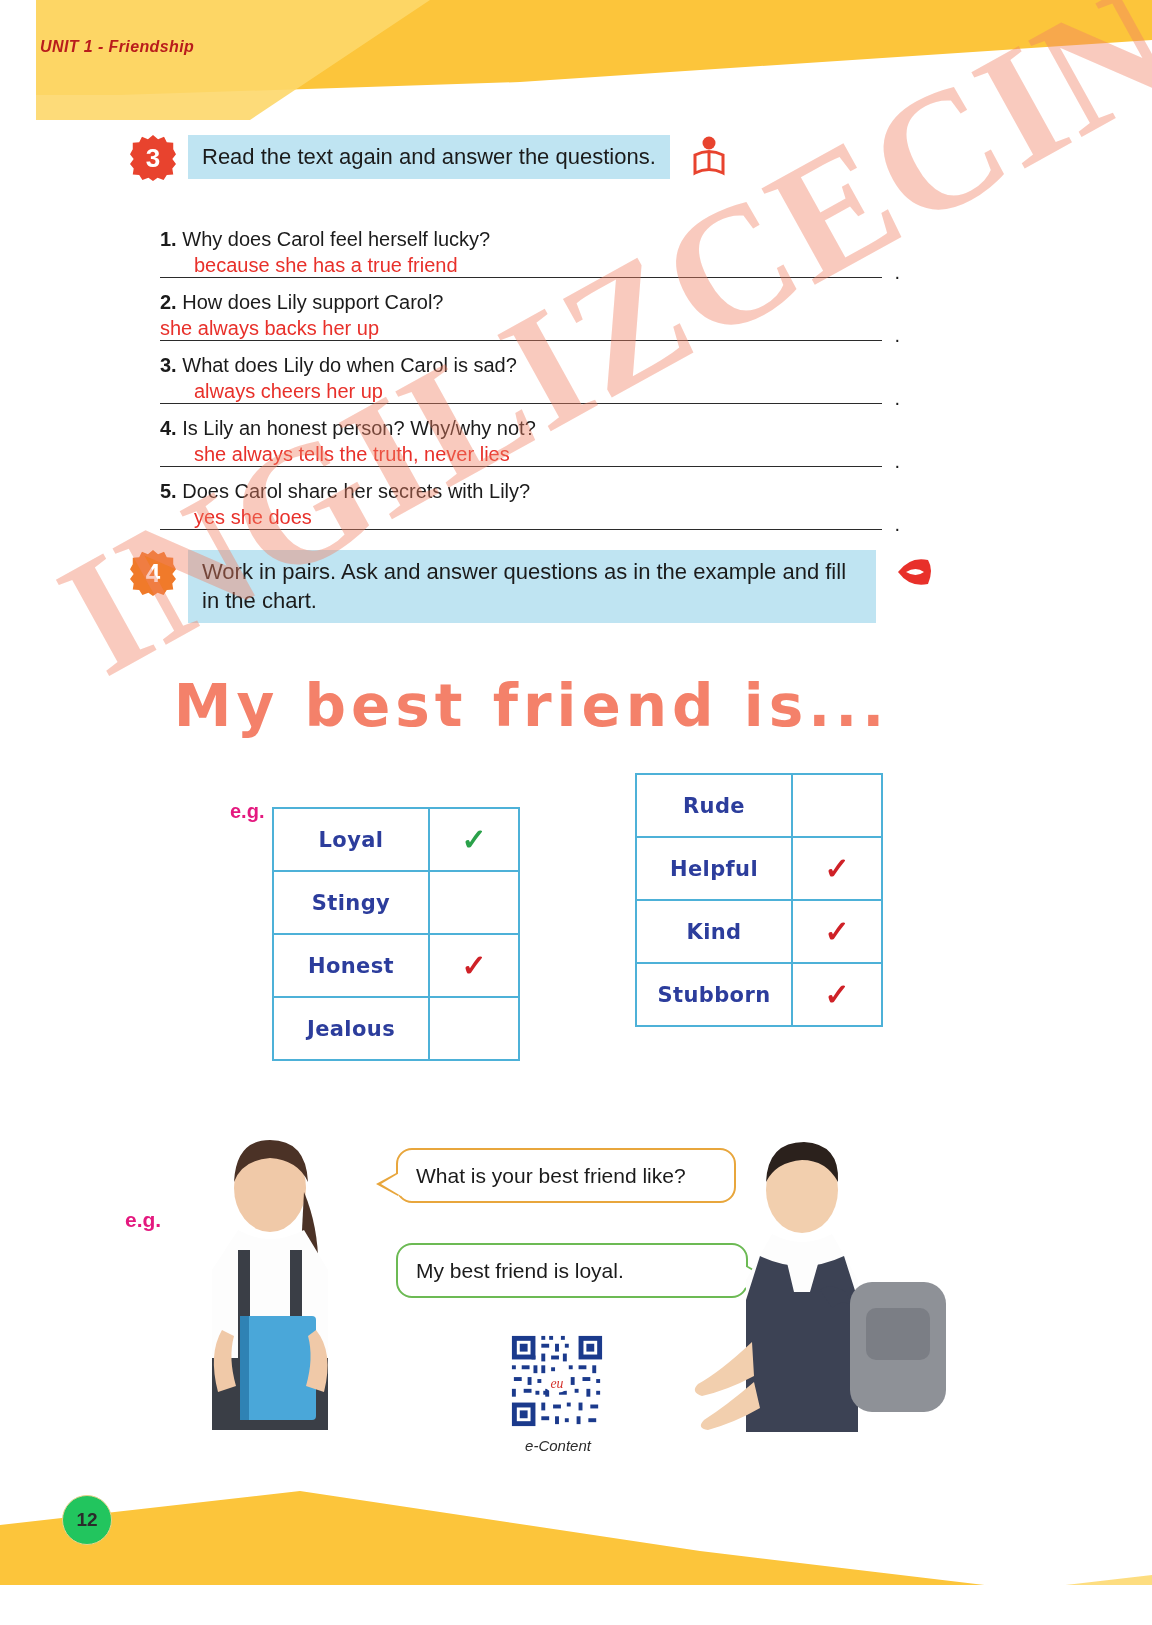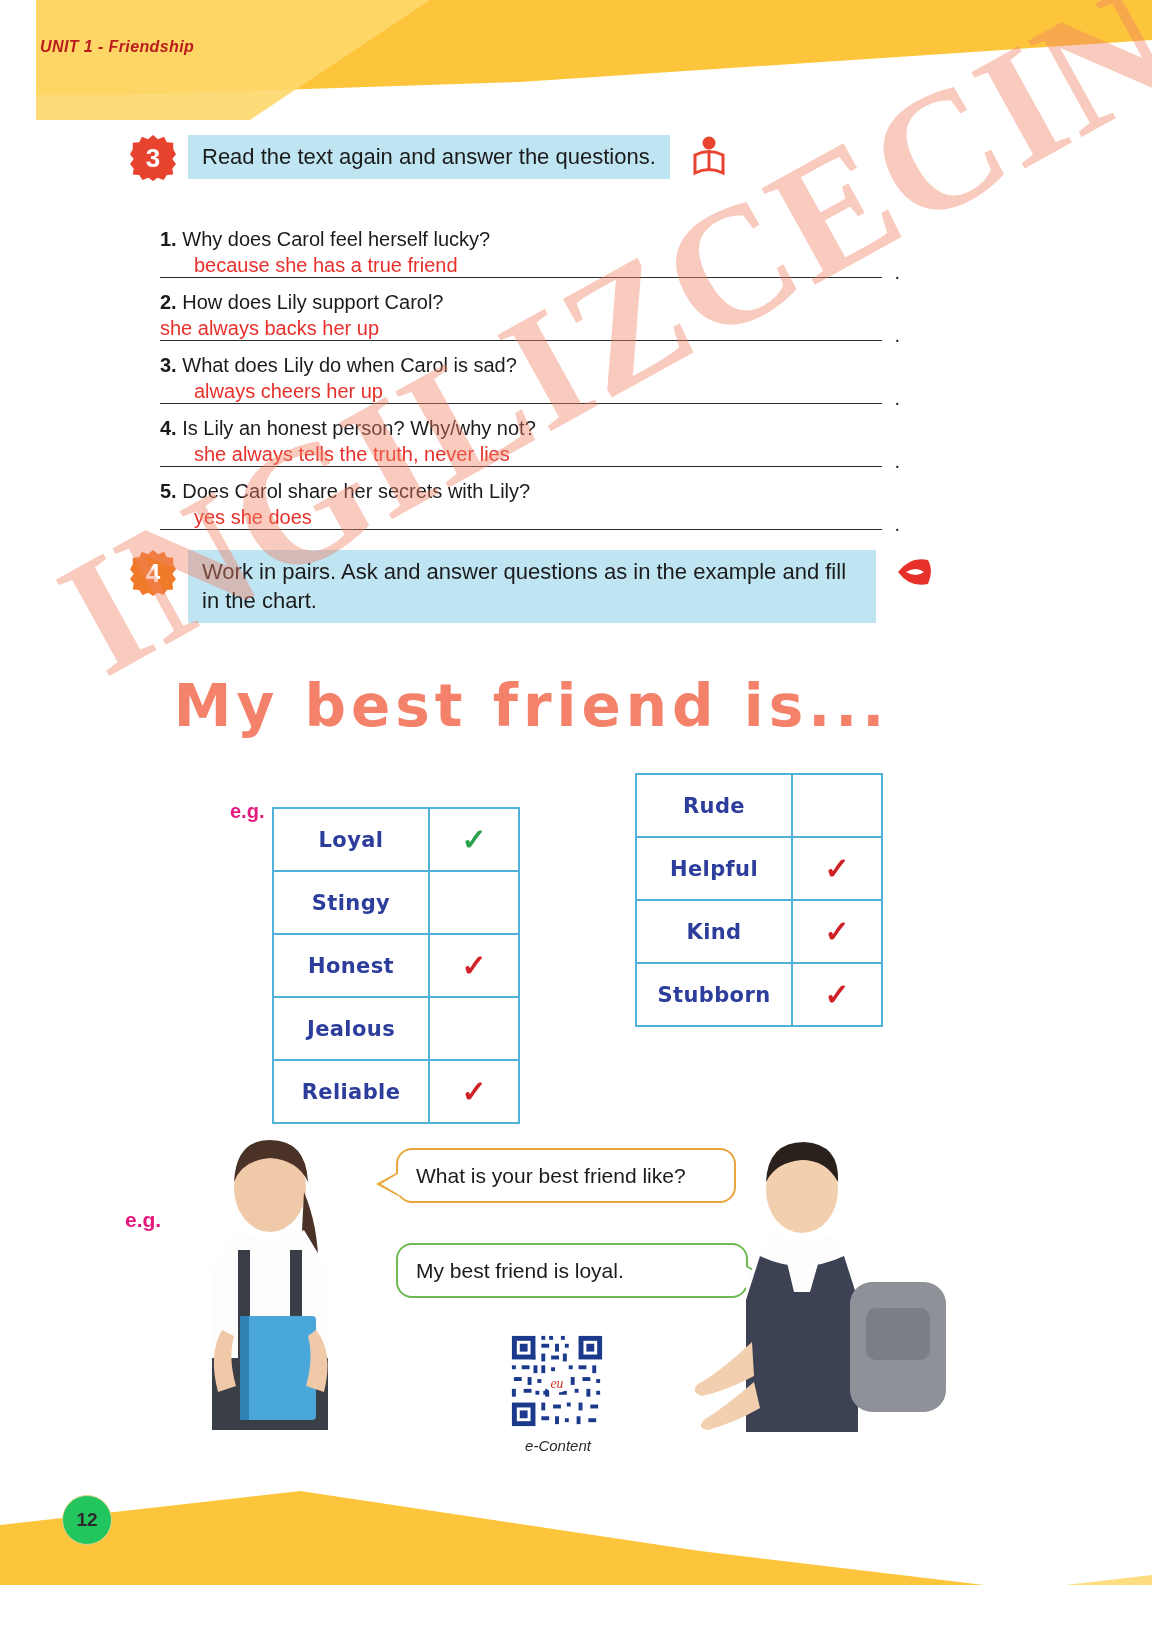--- a/index.html
+++ b/index.html
@@ -448,24 +448,20 @@
       <td class="trait-name">Stingy</td>
       <td class="trait-check"></td>
     </tr>
     <tr>
       <td class="trait-name">Honest</td>
       <td class="trait-check"><span class="tick">✓</span></td>
     </tr>
     <tr>
       <td class="trait-name">Jealous</td>
       <td class="trait-check"></td>
-    </tr>
-    <tr>
-      <td class="trait-name">Reliable</td>
-      <td class="trait-check"><span class="tick">✓</span></td>
     </tr>
   </tbody>
     </table>
 
   <table class="traits t2">
     <tbody>
         <tr>
       <td class="trait-name">Rude</td>
       <td class="trait-check"></td>
     </tr>

